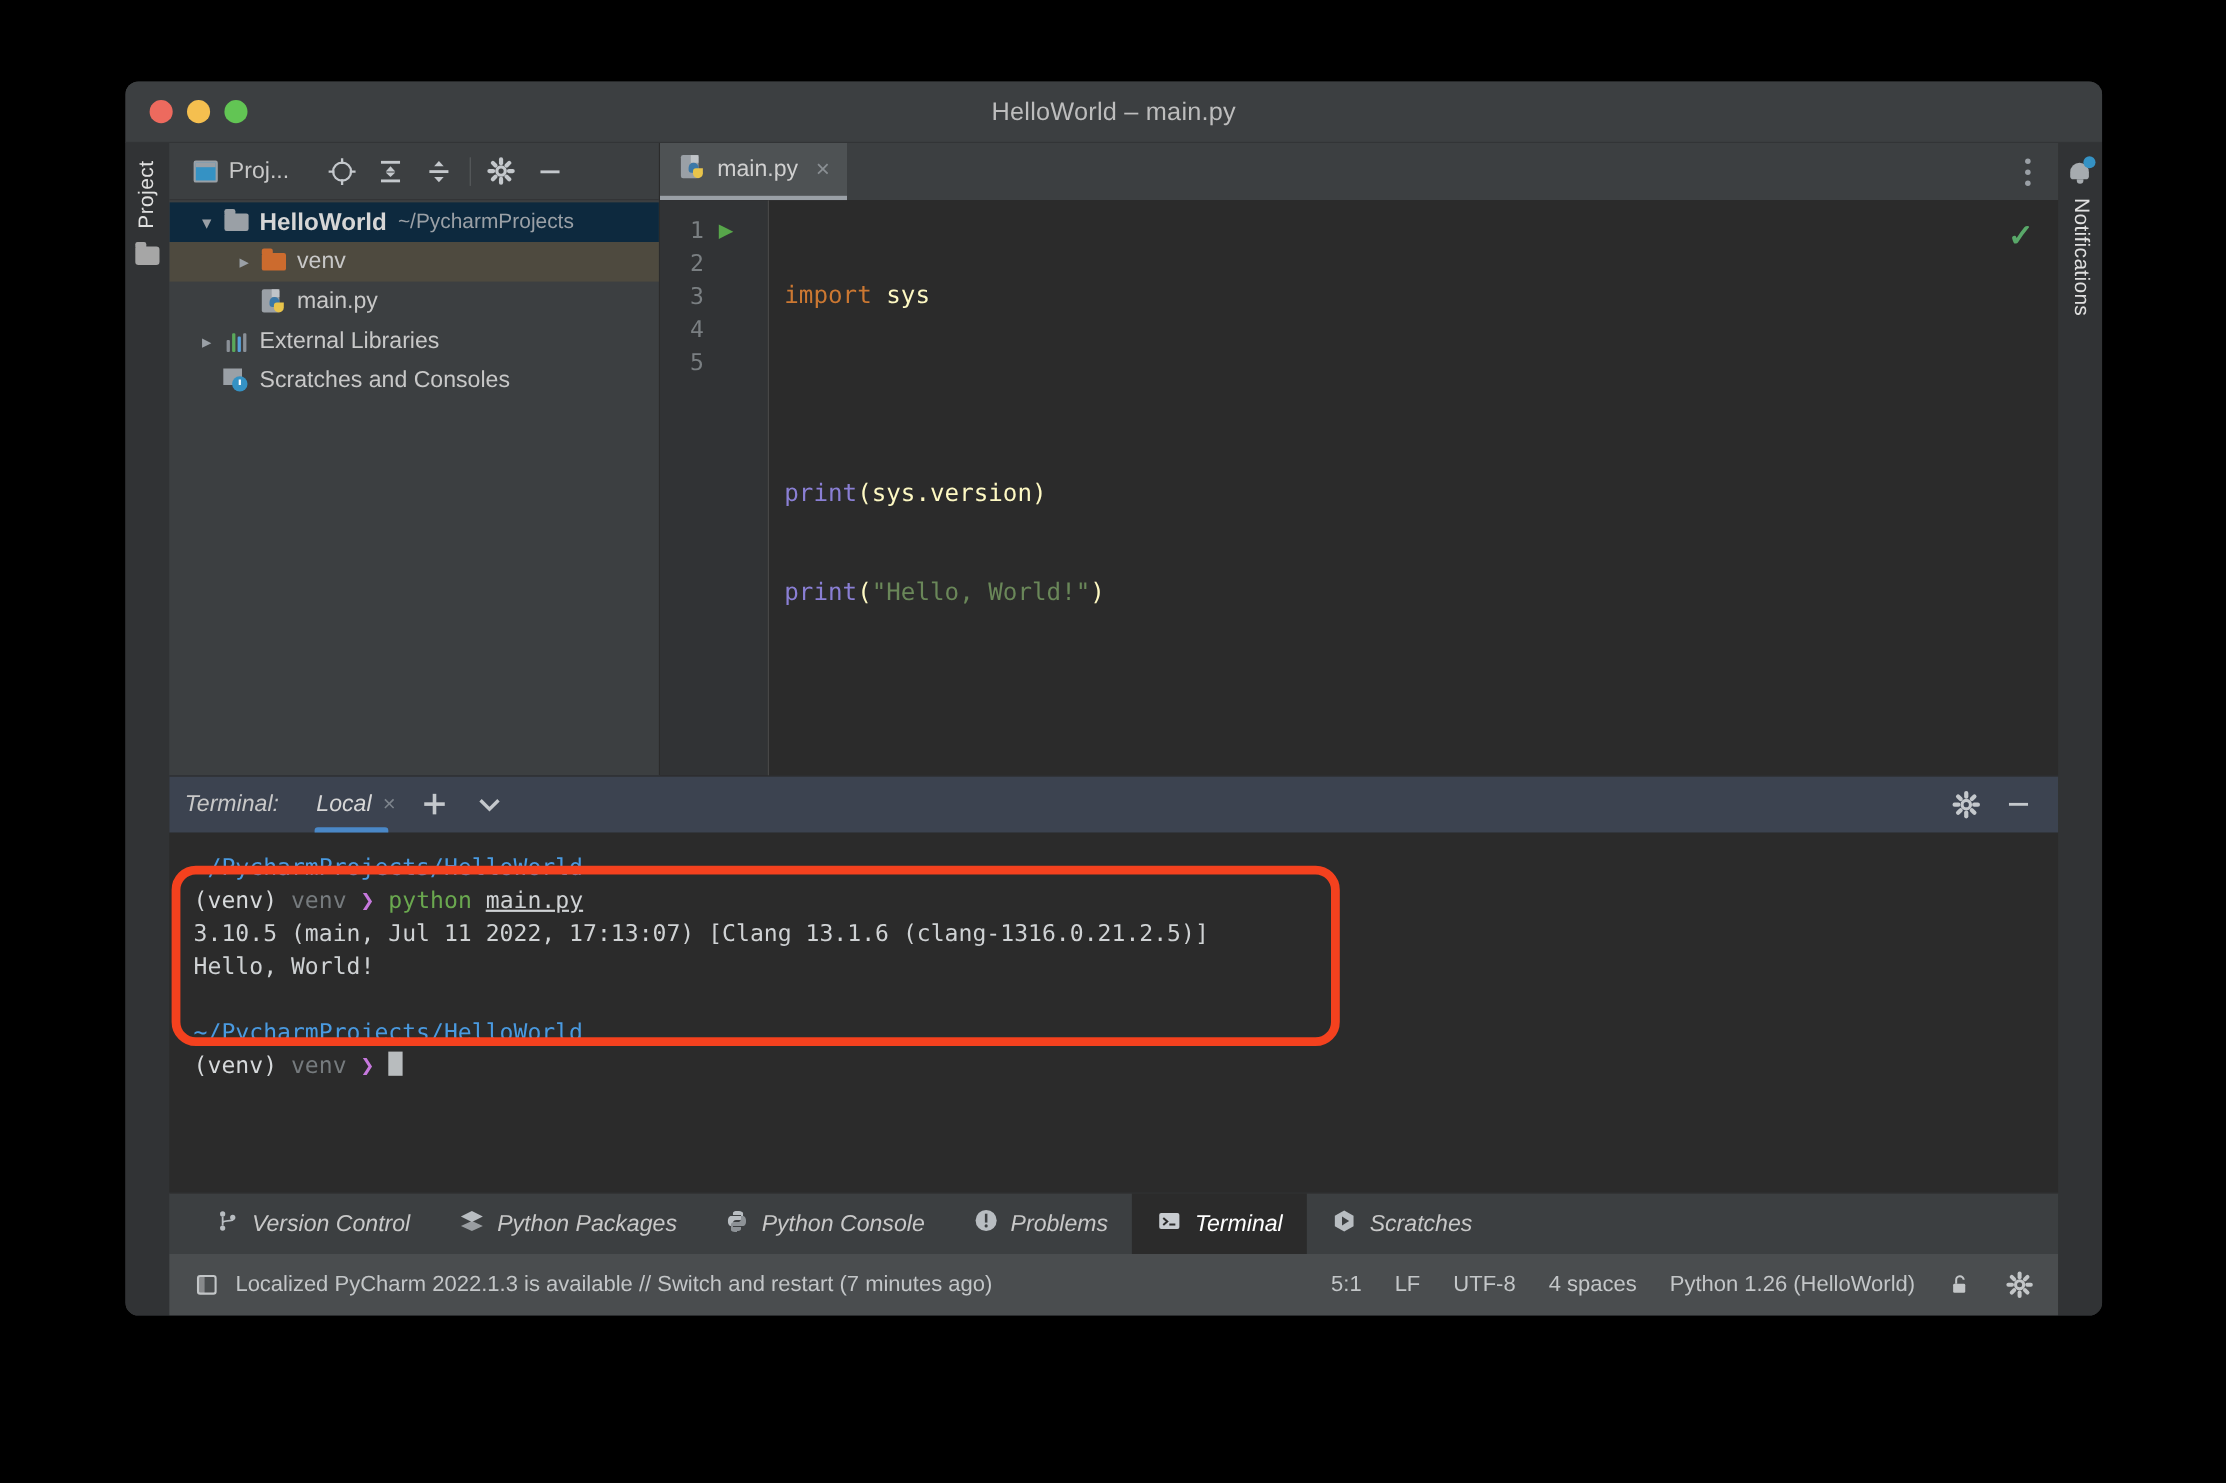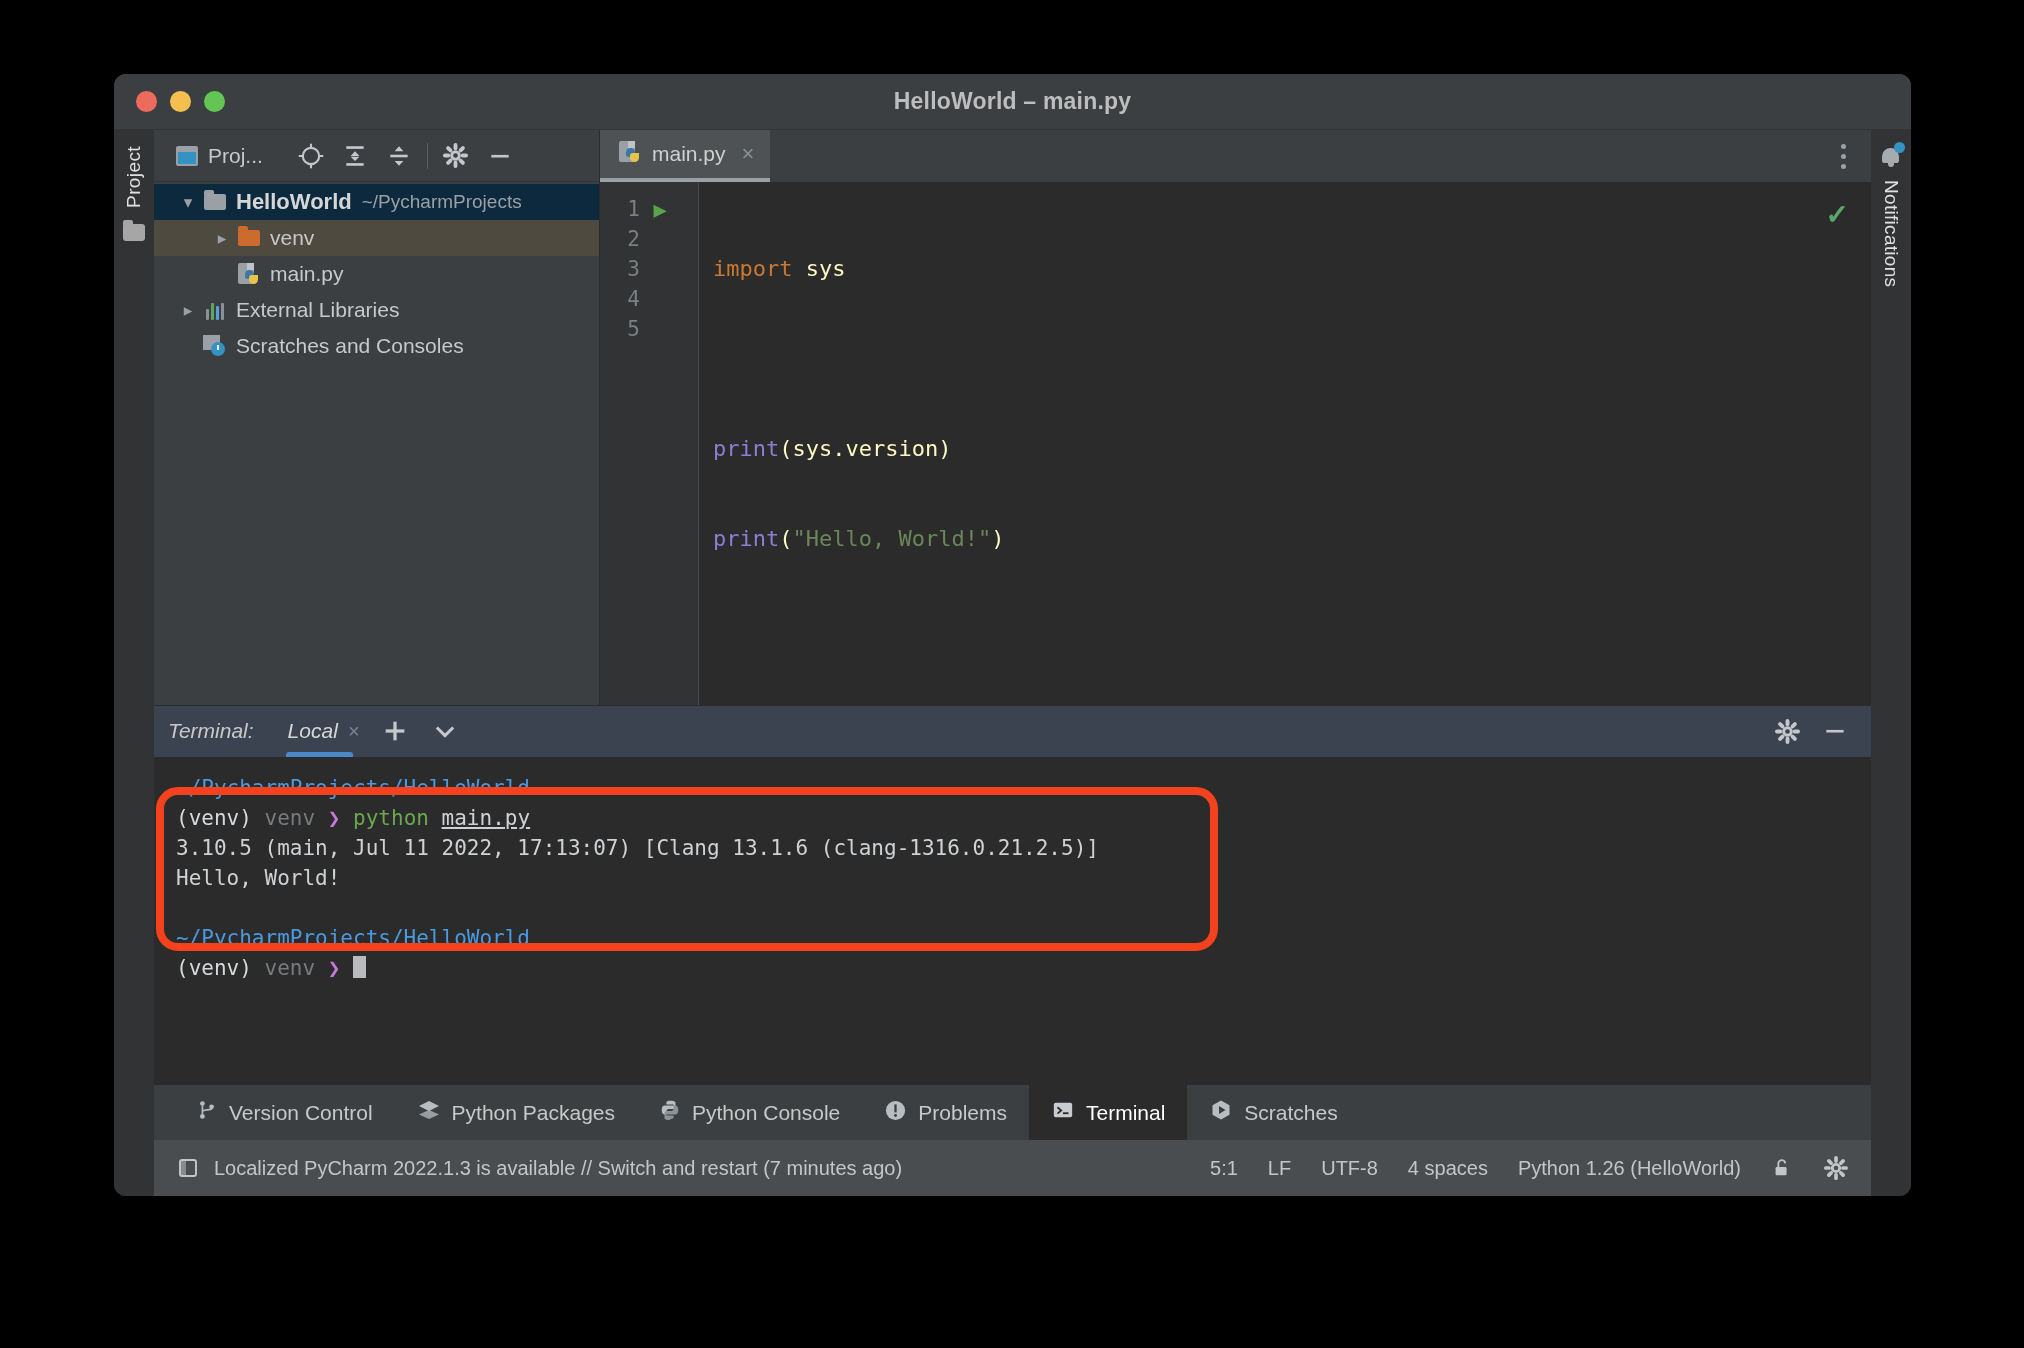--- a/index.html
+++ b/index.html
@@ -29,21 +29,21 @@
     border-bottom: 1px solid #323436;
     display: flex; align-items: center;
   }
   .traffic { display: flex; gap: 13px; margin-left: 22px; }
   .dot { width: 21px; height: 21px; border-radius: 50%; }
   .dot.red { background: #ed6a5e; }
   .dot.yellow { background: #f5bf4f; }
   .dot.green { background: #62c554; }
   #window-title {
     position: absolute; left: 0; right: 0; text-align: center;
-    font-size: 23px; font-weight: bold; color: #bdbdbd;
+    font-size: 23px; font-weight: normal; color: #bdbdbd;
     letter-spacing: .2px; pointer-events: none;
   }
 
   
   #body { display: flex; height: 1066px; }
 
   
   #left-strip {
     width: 40px; background: #313335;
     display: flex; flex-direction: column; align-items: center;
@@ -196,21 +196,21 @@
   #highlight-box {
     position: absolute; left: 2px; top: 30px;
     width: 1062px; height: 164px;
     border: 8px solid #f4411e; border-radius: 22px;
     pointer-events: none;
   }
 
   
   #toolbar-bottom {
     height: 56px; background: #3c3f41; display:flex; align-items:stretch;
-    border-top:1px solid #2b2b2b; padding-left: 20px;
+    border-top:1px solid #2b2b2b; padding-left: 20px; font-style: italic;
   }
   .tw {
     display:flex; align-items:center; gap:11px; padding: 0 22px;
     font-size: 21px; color:#c8c8c8; cursor:pointer;
   }
   .tw.active { background:#2b2b2b; color:#ffffff; }
 
   
   #statusbar {
     height: 56px; background: #4a4d4f; display:flex; align-items:center;

